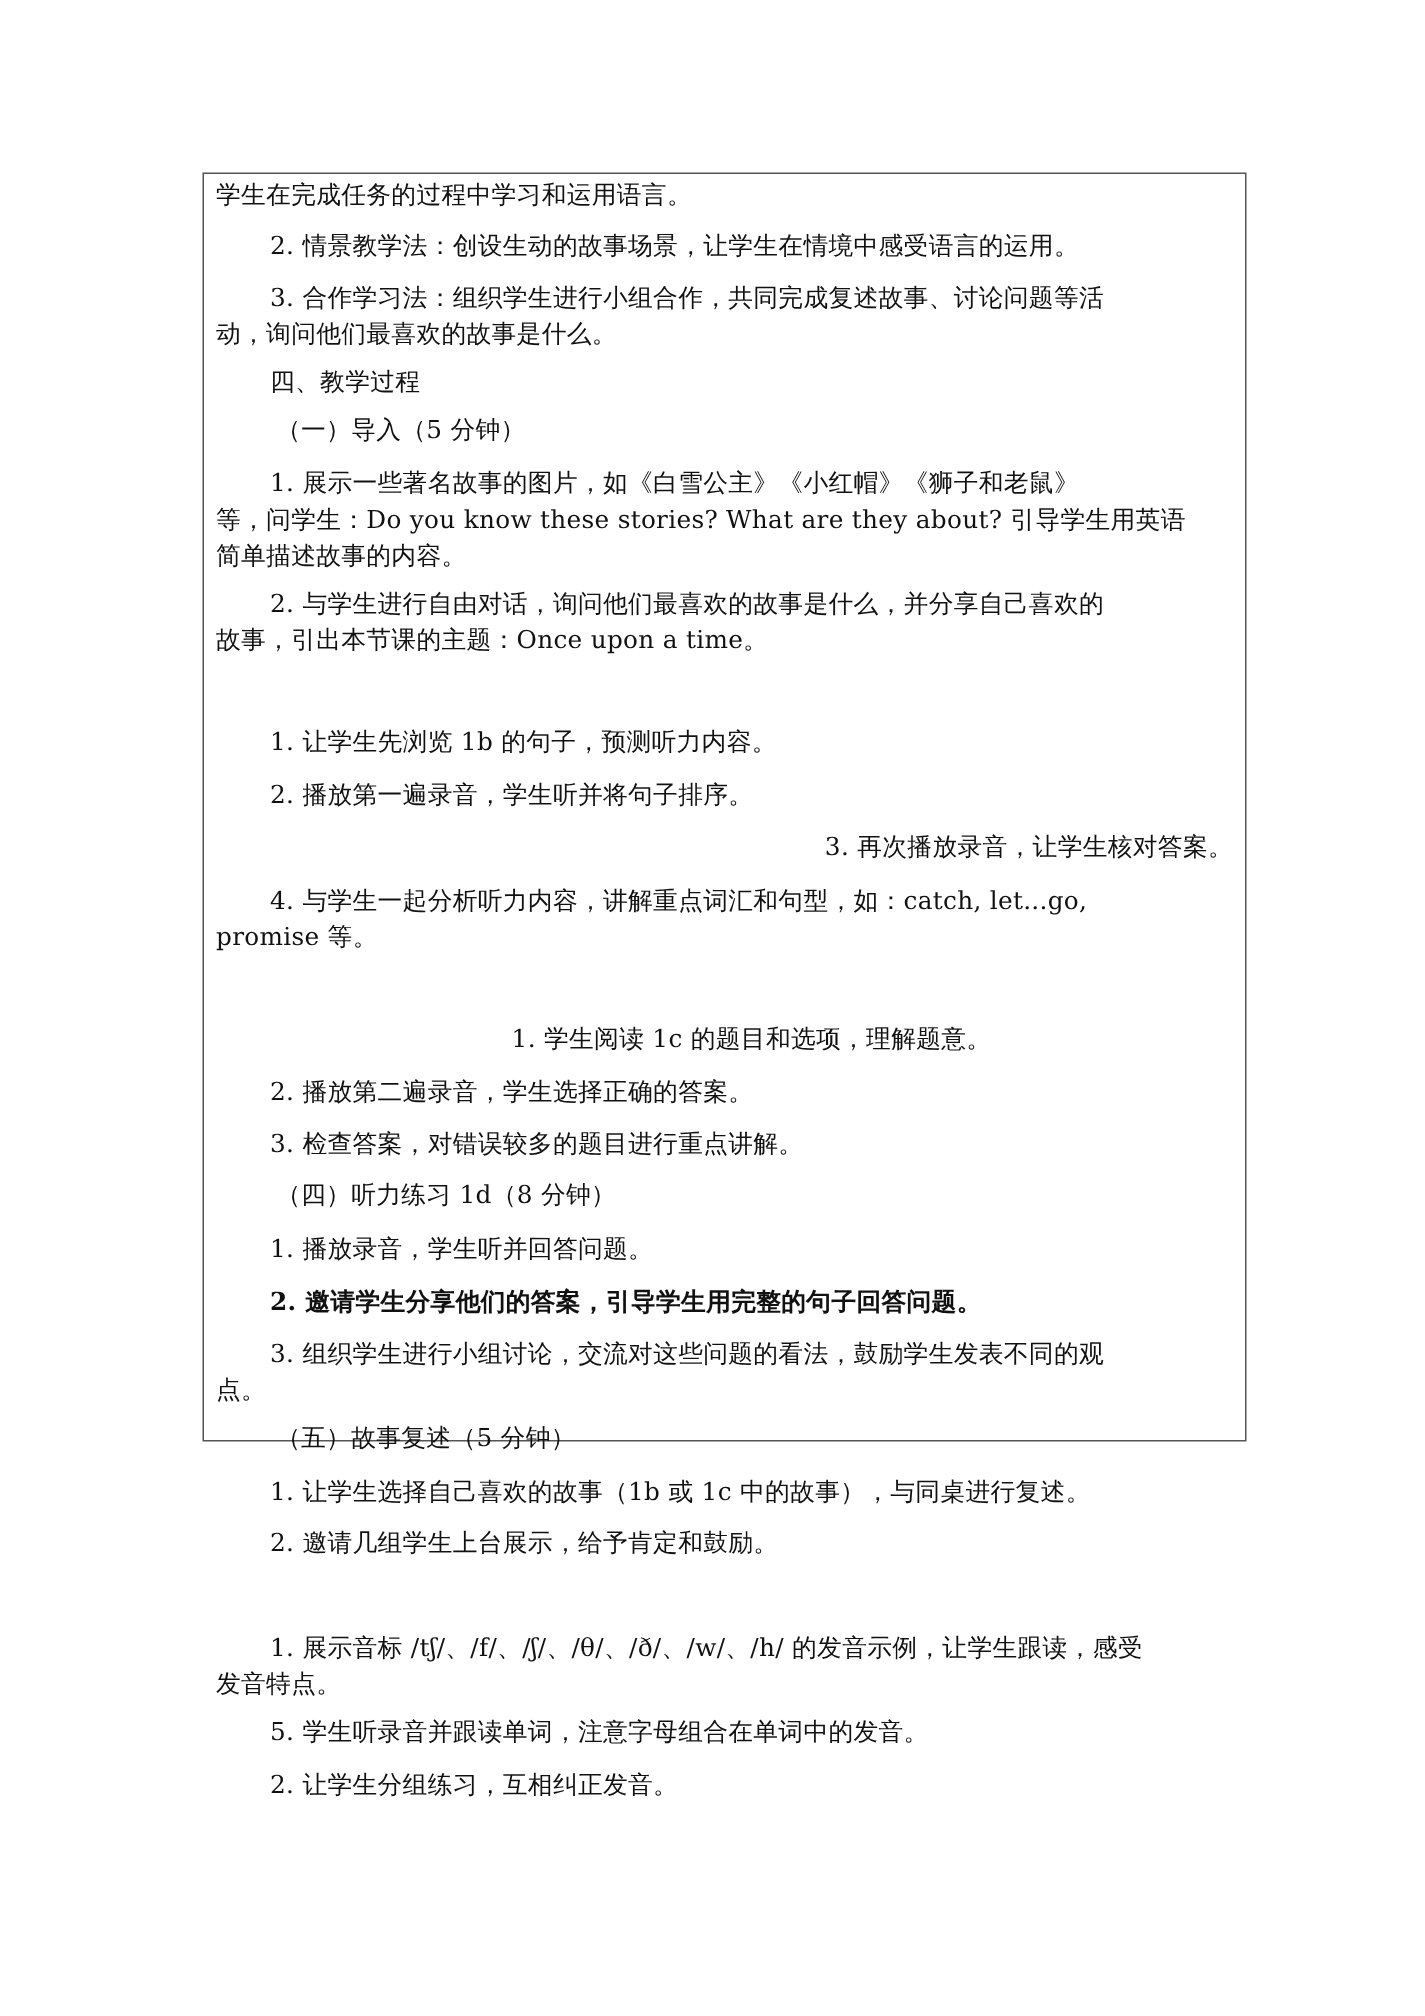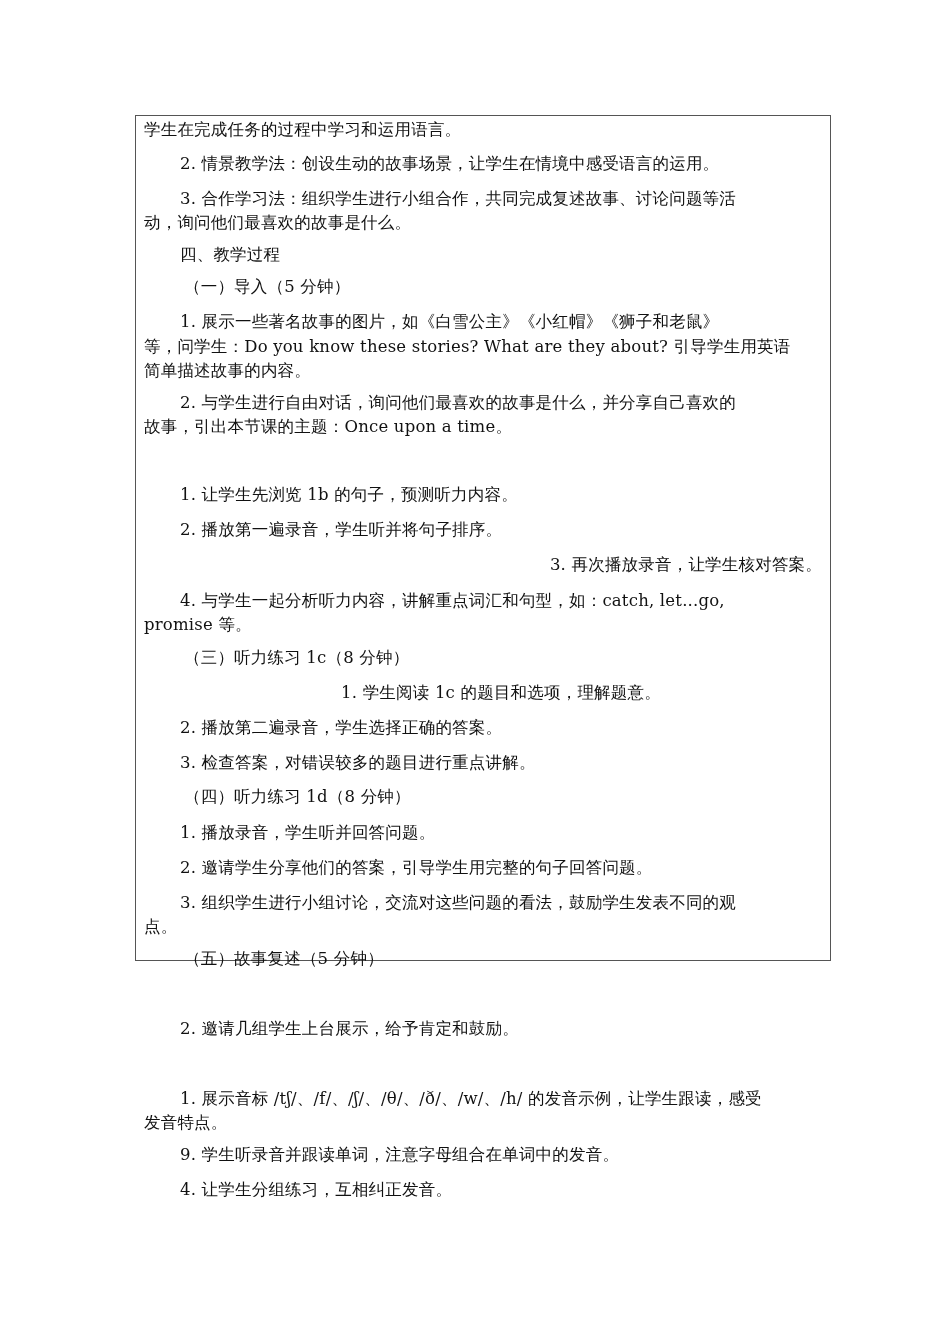--- a/index.html
+++ b/index.html
@@ -25,28 +25,28 @@
     <div class="line indent" style="top: 194px;">1. 展示一些著名故事的图片，如《白雪公主》《小红帽》《狮子和老鼠》</div>
     <div class="line " style="top: 219px;">等，问学生：Do you know these stories? What are they about? 引导学生用英语</div>
     <div class="line " style="top: 243px;">简单描述故事的内容。</div>
     <div class="line indent" style="top: 275px;">2. 与学生进行自由对话，询问他们最喜欢的故事是什么，并分享自己喜欢的</div>
     <div class="line " style="top: 299px;">故事，引出本节课的主题：Once  upon  a  time。</div>
     <div class="line indent" style="top: 367px;">1. 让学生先浏览  1b  的句子，预测听力内容。</div>
     <div class="line indent" style="top: 402px;">2. 播放第一遍录音，学生听并将句子排序。</div>
     <div class="line indent" style="top: 437px; text-align: right;">3. 再次播放录音，让学生核对答案。</div>
     <div class="line indent" style="top: 473px;">4. 与学生一起分析听力内容，讲解重点词汇和句型，如：catch,  let...go,</div>
     <div class="line " style="top: 497px;">promise  等。</div>
-    <div class="line hindent" style="top: 530px;">（三）听力练习  1c（8  分钟）</div>
     <div class="line indent" style="top: 565px; text-align: center;">1. 学生阅读  1c  的题目和选项，理解题意。</div>
     <div class="line indent" style="top: 600px;">2. 播放第二遍录音，学生选择正确的答案。</div>
     <div class="line indent" style="top: 635px;">3. 检查答案，对错误较多的题目进行重点讲解。</div>
     <div class="line hindent" style="top: 669px;">（四）听力练习  1d（8  分钟）</div>
     <div class="line indent" style="top: 705px;">1. 播放录音，学生听并回答问题。</div>
-    <div class="line indent" style="top: 740px;">2. 邀请学生分享他们的答案，引导学生用完整的句子回答问题。</div>
+    <div class="line indent" style="top: 740px; font-weight: bold;">2. 邀请学生分享他们的答案，引导学生用完整的句子回答问题。</div>
     <div class="line indent" style="top: 775px;">3. 组织学生进行小组讨论，交流对这些问题的看法，鼓励学生发表不同的观</div>
     <div class="line " style="top: 799px;">点。</div>
     <div class="line hindent" style="top: 831px;">（五）故事复述（5  分钟）</div>
+    <div class="line indent" style="top: 867px;">1. 让学生选择自己喜欢的故事（1b  或  1c  中的故事），与同桌进行复述。</div>
     <div class="line indent" style="top: 901px;">2. 邀请几组学生上台展示，给予肯定和鼓励。</div>
     <div class="line indent" style="top: 971px;">1. 展示音标  /tʃ/、/f/、/ʃ/、/θ/、/ð/、/w/、/h/  的发音示例，让学生跟读，感受</div>
     <div class="line " style="top: 995px;">发音特点。</div>
-    <div class="line indent" style="top: 1027px;">9. 学生听录音并跟读单词，注意字母组合在单词中的发音。</div>
-    <div class="line indent" style="top: 1062px;">4. 让学生分组练习，互相纠正发音。</div>
+    <div class="line indent" style="top: 1027px;">5. 学生听录音并跟读单词，注意字母组合在单词中的发音。</div>
+    <div class="line indent" style="top: 1062px;">2. 让学生分组练习，互相纠正发音。</div>
   </div>
 
 </body></html>

